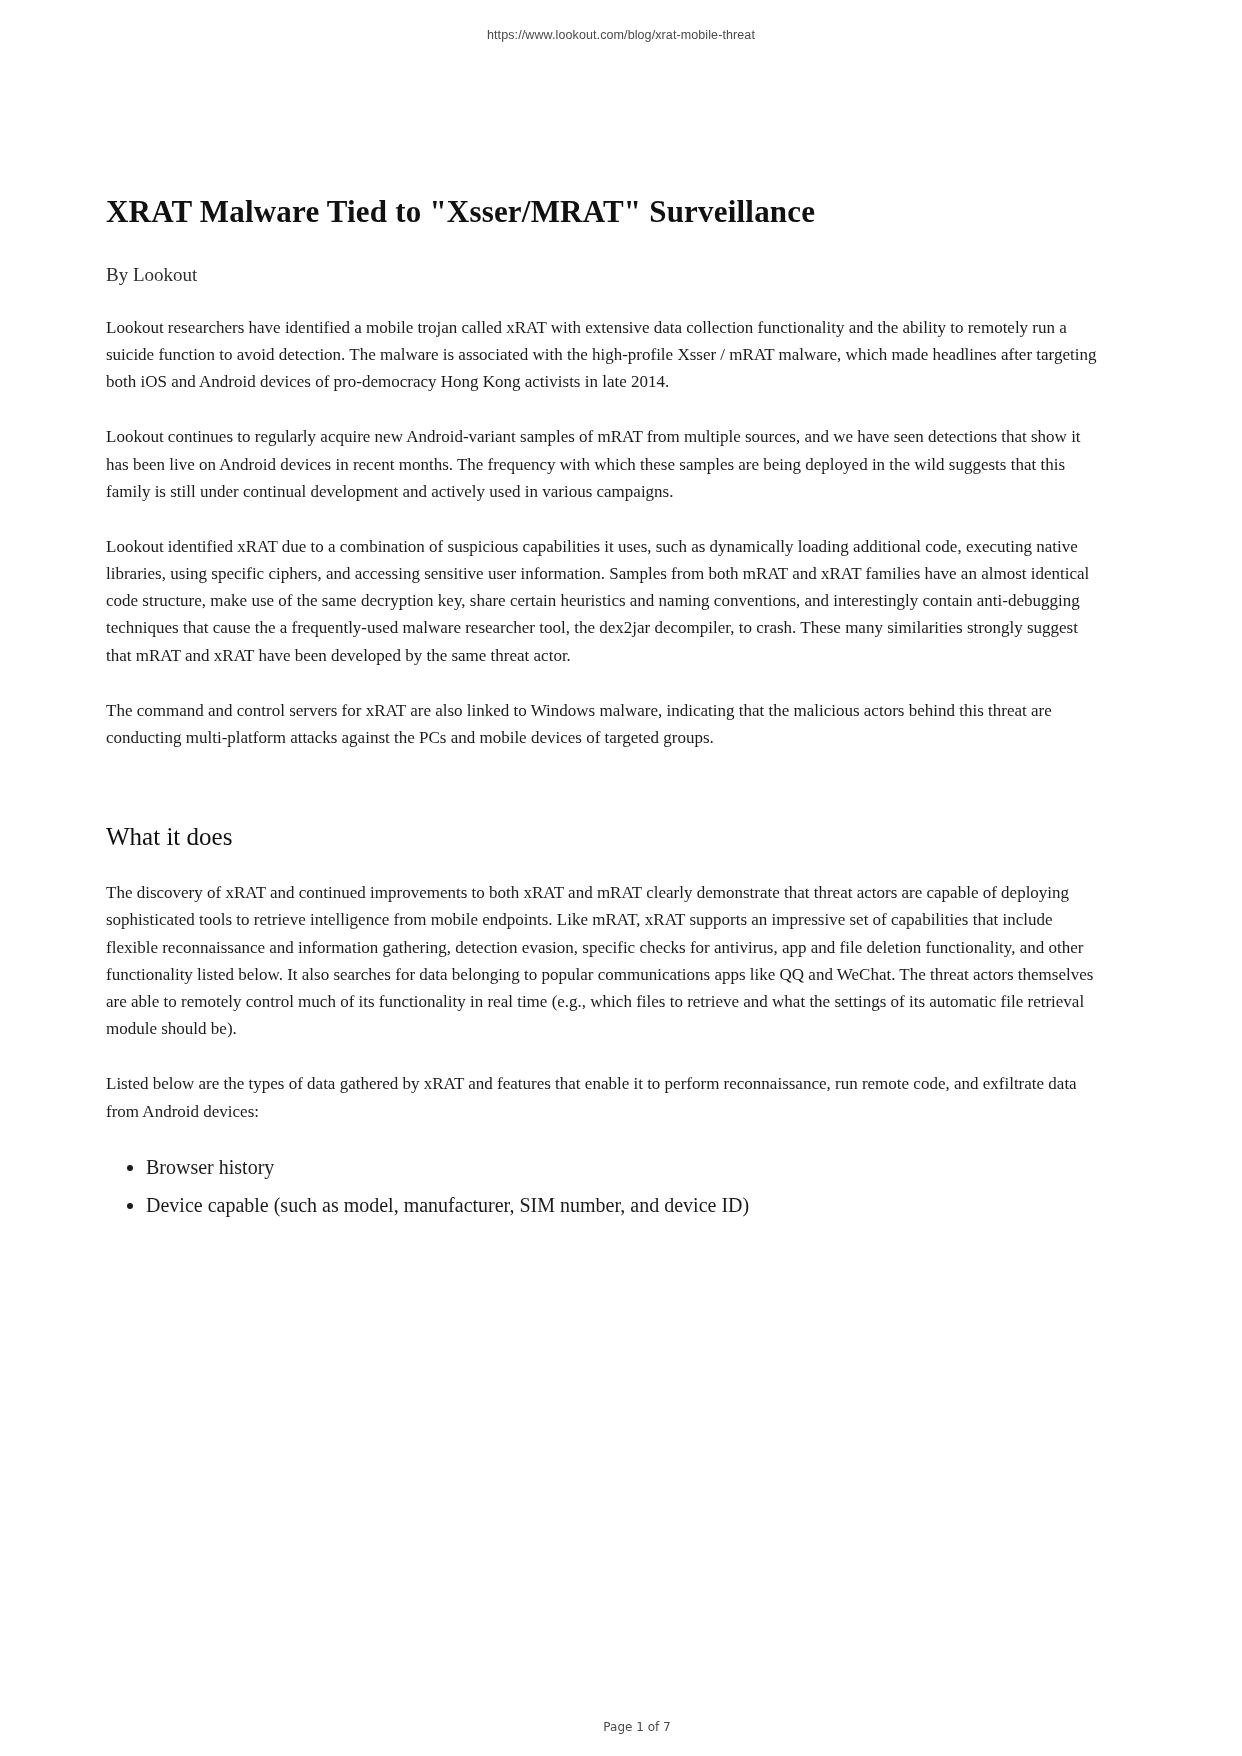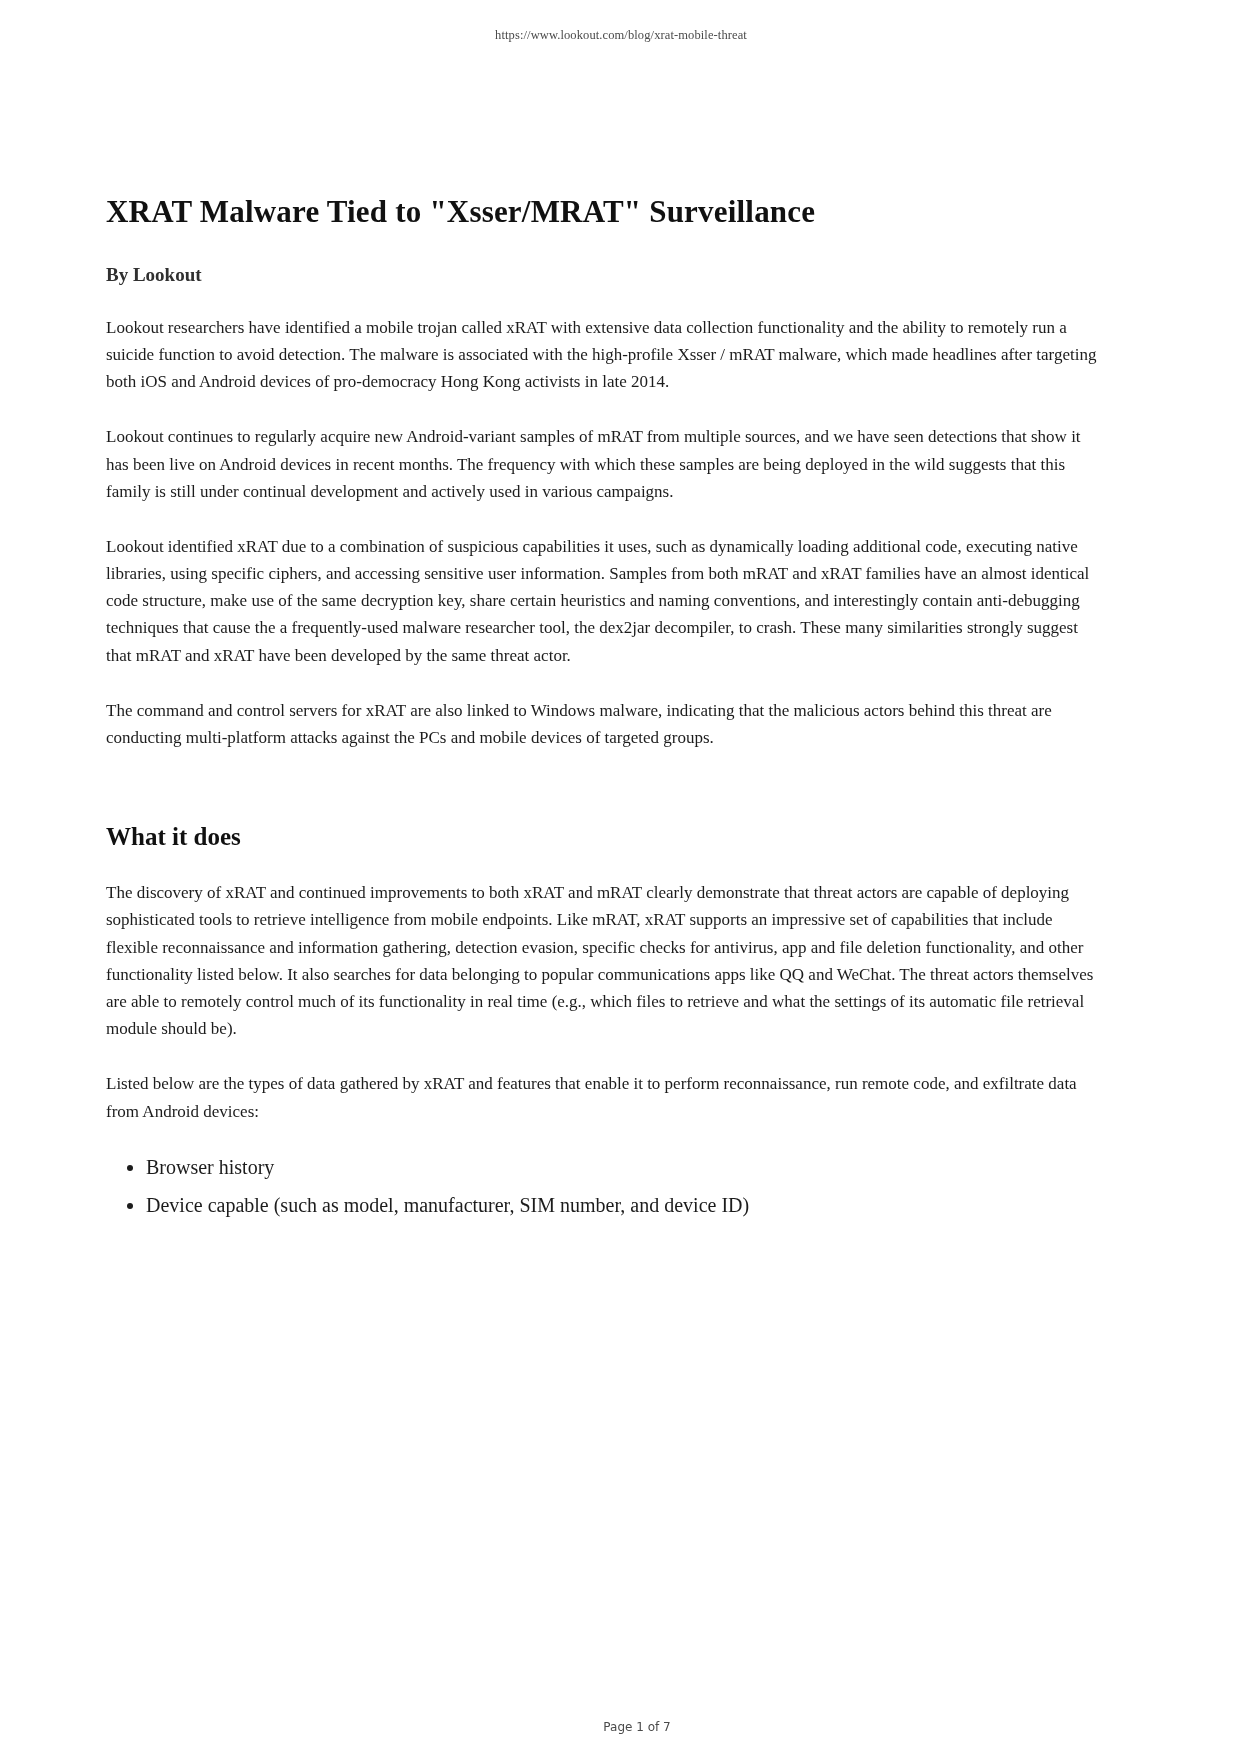--- a/index.html
+++ b/index.html
@@ -14,21 +14,21 @@
     font-family: "Liberation Serif", serif;
     color: #1f1f1f;
     overflow: hidden;
   }
   .page-url {
     position: absolute;
     top: 28px;
     left: 0;
     width: 100%;
     text-align: center;
-    font-family: Liberation Serif, serif;
+    font-family: Liberation Sans, sans-serif;
     font-size: 12.5px;
     color: #4a4a4a;
     letter-spacing: 0.1px;
   }
   .content {
     position: absolute;
     top: 0;
     left: 106px;
     width: 1000px;
   }
@@ -38,39 +38,38 @@
     font-size: 31px;
     font-weight: bold;
     color: #111111;
     letter-spacing: 0.2px;
     line-height: 1.25;
   }
   .byline {
     margin-top: 32px;
     font-size: 19px;
     color: #303030;
-    font-weight: bold;
   }
   .meta-line {
     margin-top: 24px;
     font-size: 17px;
     color: #5f5f5f;
   }
   .body-paragraph {
     margin: 0;
     margin-top: 28px;
     font-size: 17px;
     line-height: 1.6;
     color: #1c1c1c;
   }
   .section-heading {
     margin: 0;
     margin-top: 72px;
     font-size: 25px;
-    font-weight: bold;
+    font-weight: normal;
     color: #111111;
   }
   .bullet-list {
     margin: 0;
     margin-top: 26px;
     padding-left: 40px;
   }
   .bullet-list li {
     font-size: 20px;
     line-height: 1.6;

